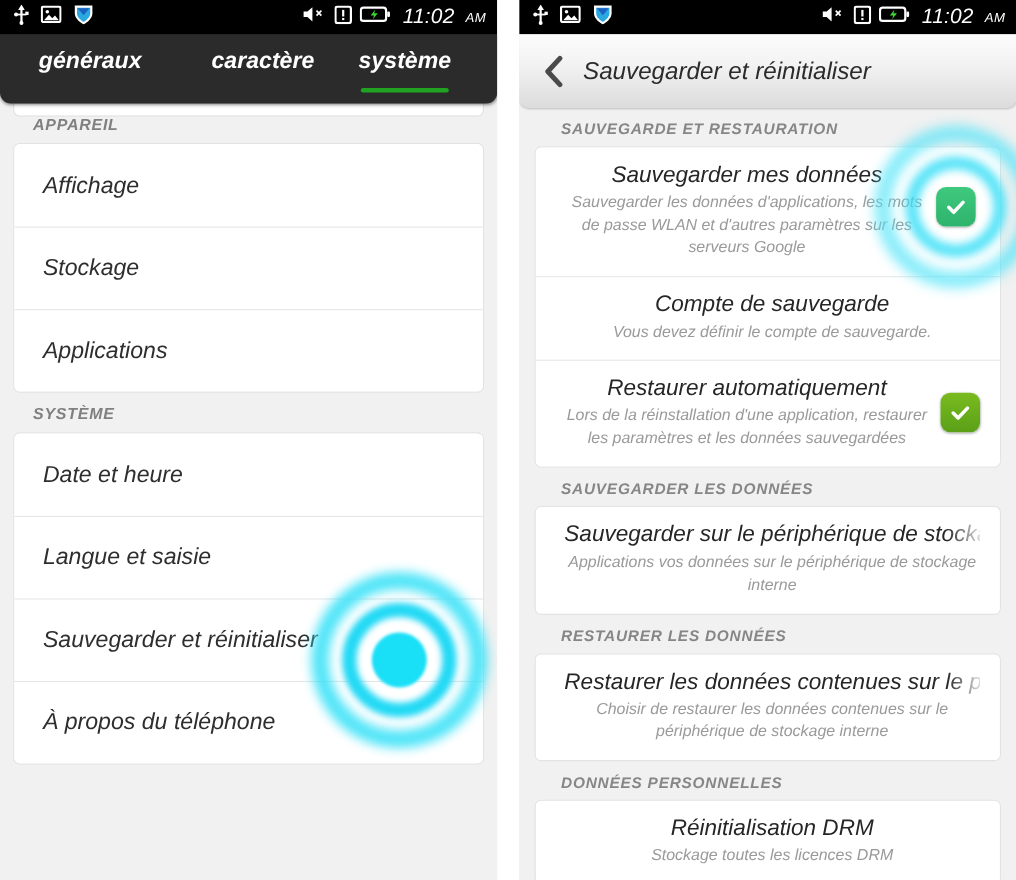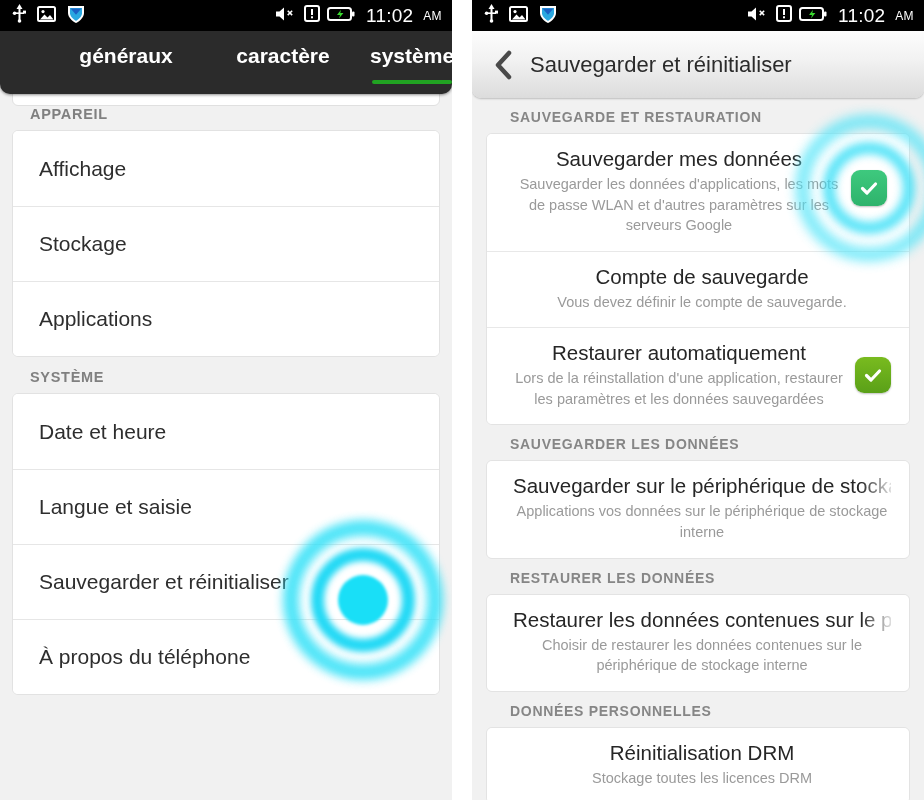--- a/index.html
+++ b/index.html
@@ -6,20 +6,21 @@
   html, body {
     width: 924px; height: 800px;
     background: #ffffff;
     font-family: "Liberation Sans", sans-serif;
     overflow: hidden;
   }
   .screens {
     position: relative;
     width: 924px; height: 723px;
     display: flex;
+    font-style: italic;
   }
 
   
   .phone {
     position: relative;
     height: 800px;
     overflow: hidden;
     background: #f1f1f1;
   }
   .phone.left  { width: 452px; }
@@ -51,21 +52,20 @@
   
   .tabbar {
     height: 63px;
     background: #2b2b2b;
     border-radius: 0 0 10px 10px;
     display: flex;
     align-items: flex-start;
     position: relative;
     z-index: 30;
     box-shadow: 0 1px 3px rgba(0,0,0,.45);
-    padding-left: 44px;
   }
   .tab {
     flex: 1;
     text-align: center;
     color: #ffffff;
     font-size: 21px;
     font-weight: bold;
     padding-top: 13px;
     position: relative;
     height: 63px;

